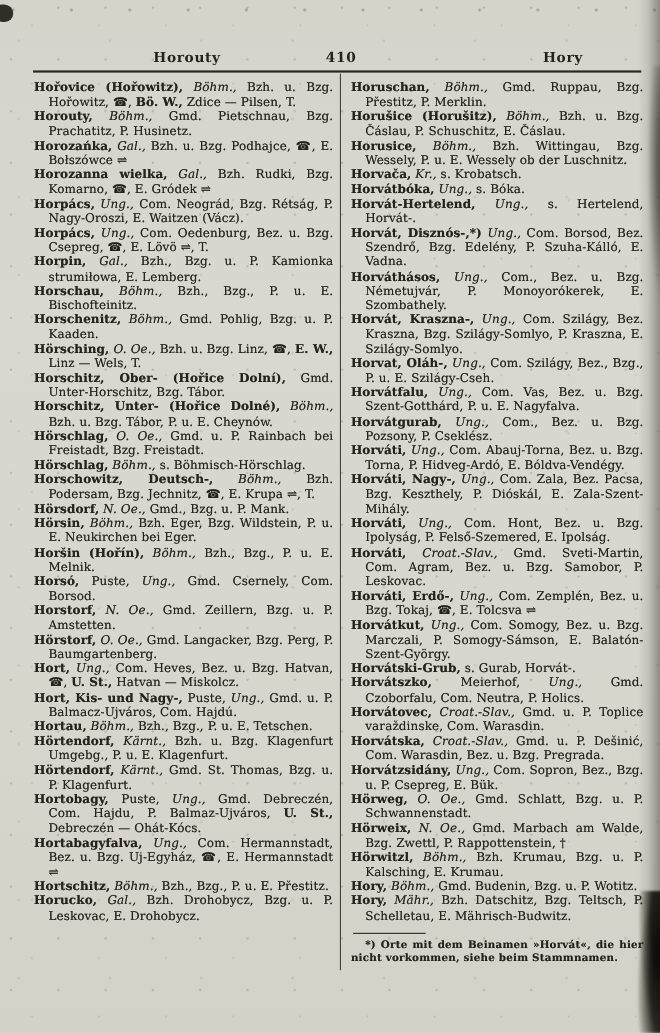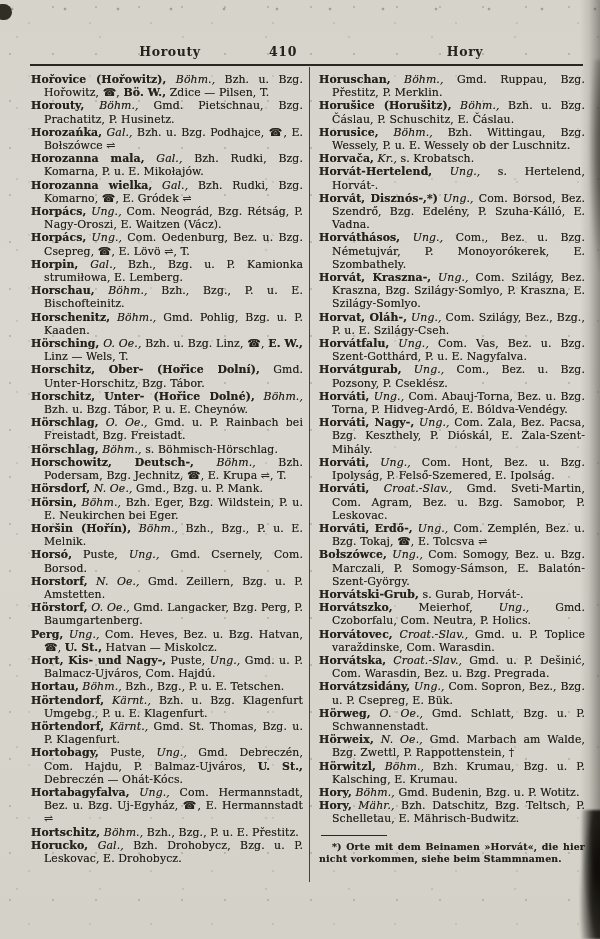--- a/index.html
+++ b/index.html
@@ -45,22 +45,22 @@
       radial-gradient(ellipse at 90% 70%, rgba(12,10,6,0.8) 35%, transparent 75%);
     filter:blur(1px);
   }
   .edge-blob2 {
     position:absolute; right:-4px; top:60px; width:16px; height:220px; pointer-events:none;
     background:radial-gradient(ellipse at 100% 40%, rgba(20,17,11,0.45) 25%, transparent 70%);
     filter:blur(1.5px);
   }
   .header { position:absolute; top:44px; left:0; width:516px; height:18px; font-weight:bold; font-size:12.5px; letter-spacing:.6px; }
   .header .hl { position:absolute; left:100px; width:140px; text-align:center; }
-  .header .hc { position:absolute; left:253px; width:60px; text-align:center; }
-  .header .hr { position:absolute; left:400px; width:130px; text-align:center; }
+  .header .hc { position:absolute; left:264px; width:60px; text-align:right; }
+  .header .hr { position:absolute; left:400px; width:130px; text-align:right; }
   .header-rule { position:absolute; top:64px; left:30px; width:553px; height:2px; background:#2b261f; }
   .col-divider { position:absolute; top:67px; left:309px; width:1px; height:815px; background:rgba(45,39,30,0.85); }
 
   .columns { position:absolute; top:73px; left:0; width:600px; }
   .col { position:absolute; top:0; width:272px; font-size:10.9px; line-height:13.2px; letter-spacing:.1px; }
   #col-left  { left:31px; }
   .col-right-wrap { left:319px; position:absolute; top:0; width:266px; }
   .entry { text-align:justify; padding-left:13px; text-indent:-13px; text-shadow:0 0 .4px rgba(20,16,10,.55); }
   .seg-b { font-weight:bold; }
   .seg-i { font-style:italic; }
@@ -82,68 +82,68 @@
     <span class="hr">Hory</span>
   </div>
   <div class="header-rule"></div>
   <div class="col-divider"></div>
 
   <div class="columns">
     <div class="col" id="col-left">
         <div class="entry"><span class="seg-b">Hořovice (Hořowitz),</span><span class="seg-i"> Böhm.,</span><span class="seg-r"> Bzh. u. Bzg. Hořowitz, ☎, </span><span class="seg-b">Bö. W.,</span><span class="seg-r"> Zdice — Pilsen, T.</span></div>
         <div class="entry"><span class="seg-b">Horouty,</span><span class="seg-i"> Böhm.,</span><span class="seg-r"> Gmd. Pietschnau, Bzg. Prachatitz, P. Husinetz.</span></div>
         <div class="entry"><span class="seg-b">Horozańka,</span><span class="seg-i"> Gal.,</span><span class="seg-r"> Bzh. u. Bzg. Podhajce, ☎, E. Bołszówce ⇌</span></div>
-        <div class="entry"><span class="seg-b">Horozanna mala,</span><span class="seg-i"> Gal.,</span><span class="seg-r"> Bzh. Rudki, Bzg. Komarna, P. u. E. Mikołajów.</span></div>
         <div class="entry"><span class="seg-b">Horozanna wielka,</span><span class="seg-i"> Gal.,</span><span class="seg-r"> Bzh. Rudki, Bzg. Komarno, ☎, E. Gródek ⇌</span></div>
         <div class="entry"><span class="seg-b">Horpács,</span><span class="seg-i"> Ung.,</span><span class="seg-r"> Com. Neográd, Bzg. Rétság, P. Nagy-Oroszi, E. Waitzen (Vácz).</span></div>
         <div class="entry"><span class="seg-b">Horpács,</span><span class="seg-i"> Ung.,</span><span class="seg-r"> Com. Oedenburg, Bez. u. Bzg. Csepreg, ☎, E. Lövö ⇌, T.</span></div>
         <div class="entry"><span class="seg-b">Horpin,</span><span class="seg-i"> Gal.,</span><span class="seg-r"> Bzh., Bzg. u. P. Kamionka strumiłowa, E. Lemberg.</span></div>
         <div class="entry"><span class="seg-b">Horschau,</span><span class="seg-i"> Böhm.,</span><span class="seg-r"> Bzh., Bzg., P. u. E. Bischofteinitz.</span></div>
         <div class="entry"><span class="seg-b">Horschenitz,</span><span class="seg-i"> Böhm.,</span><span class="seg-r"> Gmd. Pohlig, Bzg. u. P. Kaaden.</span></div>
         <div class="entry"><span class="seg-b">Hörsching,</span><span class="seg-i"> O. Oe.,</span><span class="seg-r"> Bzh. u. Bzg. Linz, ☎, </span><span class="seg-b">E. W.,</span><span class="seg-r"> Linz — Wels, T.</span></div>
         <div class="entry"><span class="seg-b">Horschitz, Ober- (Hořice Dolní),</span><span class="seg-r"> Gmd. Unter-Horschitz, Bzg. Tábor.</span></div>
         <div class="entry"><span class="seg-b">Horschitz, Unter- (Hořice Dolné),</span><span class="seg-i"> Böhm.,</span><span class="seg-r"> Bzh. u. Bzg. Tábor, P. u. E. Cheynów.</span></div>
         <div class="entry"><span class="seg-b">Hörschlag,</span><span class="seg-i"> O. Oe.,</span><span class="seg-r"> Gmd. u. P. Rainbach bei Freistadt, Bzg. Freistadt.</span></div>
         <div class="entry"><span class="seg-b">Hörschlag,</span><span class="seg-i"> Böhm.,</span><span class="seg-r"> s. Böhmisch-Hörschlag.</span></div>
         <div class="entry"><span class="seg-b">Horschowitz, Deutsch-,</span><span class="seg-i"> Böhm.,</span><span class="seg-r"> Bzh. Podersam, Bzg. Jechnitz, ☎, E. Krupa ⇌, T.</span></div>
         <div class="entry"><span class="seg-b">Hörsdorf,</span><span class="seg-i"> N. Oe.,</span><span class="seg-r"> Gmd., Bzg. u. P. Mank.</span></div>
         <div class="entry"><span class="seg-b">Hörsin,</span><span class="seg-i"> Böhm.,</span><span class="seg-r"> Bzh. Eger, Bzg. Wildstein, P. u. E. Neukirchen bei Eger.</span></div>
         <div class="entry"><span class="seg-b">Horšin (Hořín),</span><span class="seg-i"> Böhm.,</span><span class="seg-r"> Bzh., Bzg., P. u. E. Melnik.</span></div>
         <div class="entry"><span class="seg-b">Horsó,</span><span class="seg-r"> Puste, </span><span class="seg-i">Ung.,</span><span class="seg-r"> Gmd. Csernely, Com. Borsod.</span></div>
         <div class="entry"><span class="seg-b">Horstorf,</span><span class="seg-i"> N. Oe.,</span><span class="seg-r"> Gmd. Zeillern, Bzg. u. P. Amstetten.</span></div>
         <div class="entry"><span class="seg-b">Hörstorf,</span><span class="seg-i"> O. Oe.,</span><span class="seg-r"> Gmd. Langacker, Bzg. Perg, P. Baumgartenberg.</span></div>
-        <div class="entry"><span class="seg-b">Perg,</span><span class="seg-i"> Ung.,</span><span class="seg-r"> Com. Heves, Bez. u. Bzg. Hatvan, ☎, </span><span class="seg-b">U. St.,</span><span class="seg-r"> Hatvan — Miskolcz.</span></div>
+        <div class="entry"><span class="seg-b">Hort,</span><span class="seg-i"> Ung.,</span><span class="seg-r"> Com. Heves, Bez. u. Bzg. Hatvan, ☎, </span><span class="seg-b">U. St.,</span><span class="seg-r"> Hatvan — Miskolcz.</span></div>
         <div class="entry"><span class="seg-b">Hort, Kis- und Nagy-,</span><span class="seg-r"> Puste, </span><span class="seg-i">Ung.,</span><span class="seg-r"> Gmd. u. P. Balmacz-Ujváros, Com. Hajdú.</span></div>
         <div class="entry"><span class="seg-b">Hortau,</span><span class="seg-i"> Böhm.,</span><span class="seg-r"> Bzh., Bzg., P. u. E. Tetschen.</span></div>
         <div class="entry"><span class="seg-b">Hörtendorf,</span><span class="seg-i"> Kärnt.,</span><span class="seg-r"> Bzh. u. Bzg. Klagenfurt Umgebg., P. u. E. Klagenfurt.</span></div>
         <div class="entry"><span class="seg-b">Hörtendorf,</span><span class="seg-i"> Kärnt.,</span><span class="seg-r"> Gmd. St. Thomas, Bzg. u. P. Klagenfurt.</span></div>
         <div class="entry"><span class="seg-b">Hortobagy,</span><span class="seg-r"> Puste, </span><span class="seg-i">Ung.,</span><span class="seg-r"> Gmd. Debreczén, Com. Hajdu, P. Balmaz-Ujváros, </span><span class="seg-b">U. St.,</span><span class="seg-r"> Debreczén — Ohát-Kócs.</span></div>
         <div class="entry"><span class="seg-b">Hortabagyfalva,</span><span class="seg-i"> Ung.,</span><span class="seg-r"> Com. Hermannstadt, Bez. u. Bzg. Uj-Egyház, ☎, E. Hermannstadt ⇌</span></div>
         <div class="entry"><span class="seg-b">Hortschitz,</span><span class="seg-i"> Böhm.,</span><span class="seg-r"> Bzh., Bzg., P. u. E. Přestitz.</span></div>
         <div class="entry"><span class="seg-b">Horucko,</span><span class="seg-i"> Gal.,</span><span class="seg-r"> Bzh. Drohobycz, Bzg. u. P. Leskovac, E. Drohobycz.</span></div>
       </div>
     <div class="col col-right-wrap">
       <div id="col-right">
           <div class="entry"><span class="seg-b">Horuschan,</span><span class="seg-i"> Böhm.,</span><span class="seg-r"> Gmd. Ruppau, Bzg. Přestitz, P. Merklin.</span></div>
           <div class="entry"><span class="seg-b">Horušice (Horušitz),</span><span class="seg-i"> Böhm.,</span><span class="seg-r"> Bzh. u. Bzg. Čáslau, P. Schuschitz, E. Čáslau.</span></div>
           <div class="entry"><span class="seg-b">Horusice,</span><span class="seg-i"> Böhm.,</span><span class="seg-r"> Bzh. Wittingau, Bzg. Wessely, P. u. E. Wessely ob der Luschnitz.</span></div>
           <div class="entry"><span class="seg-b">Horvača,</span><span class="seg-i"> Kr.,</span><span class="seg-r"> s. Krobatsch.</span></div>
+          <div class="entry"><span class="seg-b">Horvátbóka,</span><span class="seg-i"> Ung.,</span><span class="seg-r"> s. Bóka.</span></div>
           <div class="entry"><span class="seg-b">Horvát-Hertelend,</span><span class="seg-i"> Ung.,</span><span class="seg-r"> s. Hertelend, Horvát-.</span></div>
           <div class="entry"><span class="seg-b">Horvát, Disznós-,*)</span><span class="seg-i"> Ung.,</span><span class="seg-r"> Com. Borsod, Bez. Szendrő, Bzg. Edelény, P. Szuha-Kálló, E. Vadna.</span></div>
           <div class="entry"><span class="seg-b">Horváthásos,</span><span class="seg-i"> Ung.,</span><span class="seg-r"> Com., Bez. u. Bzg. Németujvár, P. Monoyorókerek, E. Szombathely.</span></div>
           <div class="entry"><span class="seg-b">Horvát, Kraszna-,</span><span class="seg-i"> Ung.,</span><span class="seg-r"> Com. Szilágy, Bez. Kraszna, Bzg. Szilágy-Somlyo, P. Kraszna, E. Szilágy-Somlyo.</span></div>
           <div class="entry"><span class="seg-b">Horvat, Oláh-,</span><span class="seg-i"> Ung.,</span><span class="seg-r"> Com. Szilágy, Bez., Bzg., P. u. E. Szilágy-Cseh.</span></div>
           <div class="entry"><span class="seg-b">Horvátfalu,</span><span class="seg-i"> Ung.,</span><span class="seg-r"> Com. Vas, Bez. u. Bzg. Szent-Gotthárd, P. u. E. Nagyfalva.</span></div>
           <div class="entry"><span class="seg-b">Horvátgurab,</span><span class="seg-i"> Ung.,</span><span class="seg-r"> Com., Bez. u. Bzg. Pozsony, P. Cseklész.</span></div>
           <div class="entry"><span class="seg-b">Horváti,</span><span class="seg-i"> Ung.,</span><span class="seg-r"> Com. Abauj-Torna, Bez. u. Bzg. Torna, P. Hidveg-Ardó, E. Bóldva-Vendégy.</span></div>
           <div class="entry"><span class="seg-b">Horváti, Nagy-,</span><span class="seg-i"> Ung.,</span><span class="seg-r"> Com. Zala, Bez. Pacsa, Bzg. Keszthely, P. Dióskál, E. Zala-Szent-Mihály.</span></div>
           <div class="entry"><span class="seg-b">Horváti,</span><span class="seg-i"> Ung.,</span><span class="seg-r"> Com. Hont, Bez. u. Bzg. Ipolyság, P. Felső-Szemered, E. Ipolság.</span></div>
           <div class="entry"><span class="seg-b">Horváti,</span><span class="seg-i"> Croat.-Slav.,</span><span class="seg-r"> Gmd. Sveti-Martin, Com. Agram, Bez. u. Bzg. Samobor, P. Leskovac.</span></div>
           <div class="entry"><span class="seg-b">Horváti, Erdő-,</span><span class="seg-i"> Ung.,</span><span class="seg-r"> Com. Zemplén, Bez. u. Bzg. Tokaj, ☎, E. Tolcsva ⇌</span></div>
-          <div class="entry"><span class="seg-b">Bołszówce,</span><span class="seg-i"> Ung.,</span><span class="seg-r"> Com. Somogy, Bez. u. Bzg. Marczali, P. Somogy-Sámson, E. Balatón-Szent-György.</span></div>
+          <div class="entry"><span class="seg-b">Horvátkut,</span><span class="seg-i"> Ung.,</span><span class="seg-r"> Com. Somogy, Bez. u. Bzg. Marczali, P. Somogy-Sámson, E. Balatón-Szent-György.</span></div>
           <div class="entry"><span class="seg-b">Horvátski-Grub,</span><span class="seg-r"> s. Gurab, Horvát-.</span></div>
           <div class="entry"><span class="seg-b">Horvátszko,</span><span class="seg-r"> Meierhof, </span><span class="seg-i">Ung.,</span><span class="seg-r"> Gmd. Czoborfalu, Com. Neutra, P. Holics.</span></div>
           <div class="entry"><span class="seg-b">Horvátovec,</span><span class="seg-i"> Croat.-Slav.,</span><span class="seg-r"> Gmd. u. P. Toplice varaždinske, Com. Warasdin.</span></div>
           <div class="entry"><span class="seg-b">Horvátska,</span><span class="seg-i"> Croat.-Slav.,</span><span class="seg-r"> Gmd. u. P. Dešinić, Com. Warasdin, Bez. u. Bzg. Pregrada.</span></div>
           <div class="entry"><span class="seg-b">Horvátzsidány,</span><span class="seg-i"> Ung.,</span><span class="seg-r"> Com. Sopron, Bez., Bzg. u. P. Csepreg, E. Bük.</span></div>
           <div class="entry"><span class="seg-b">Hörweg,</span><span class="seg-i"> O. Oe.,</span><span class="seg-r"> Gmd. Schlatt, Bzg. u. P. Schwannenstadt.</span></div>
           <div class="entry"><span class="seg-b">Hörweix,</span><span class="seg-i"> N. Oe.,</span><span class="seg-r"> Gmd. Marbach am Walde, Bzg. Zwettl, P. Rappottenstein, †</span></div>
           <div class="entry"><span class="seg-b">Hörwitzl,</span><span class="seg-i"> Böhm.,</span><span class="seg-r"> Bzh. Krumau, Bzg. u. P. Kalsching, E. Krumau.</span></div>
           <div class="entry"><span class="seg-b">Hory,</span><span class="seg-i"> Böhm.,</span><span class="seg-r"> Gmd. Budenin, Bzg. u. P. Wotitz.</span></div>
           <div class="entry"><span class="seg-b">Hory,</span><span class="seg-i"> Mähr.,</span><span class="seg-r"> Bzh. Datschitz, Bzg. Teltsch, P. Schelletau, E. Mährisch-Budwitz.</span></div>

